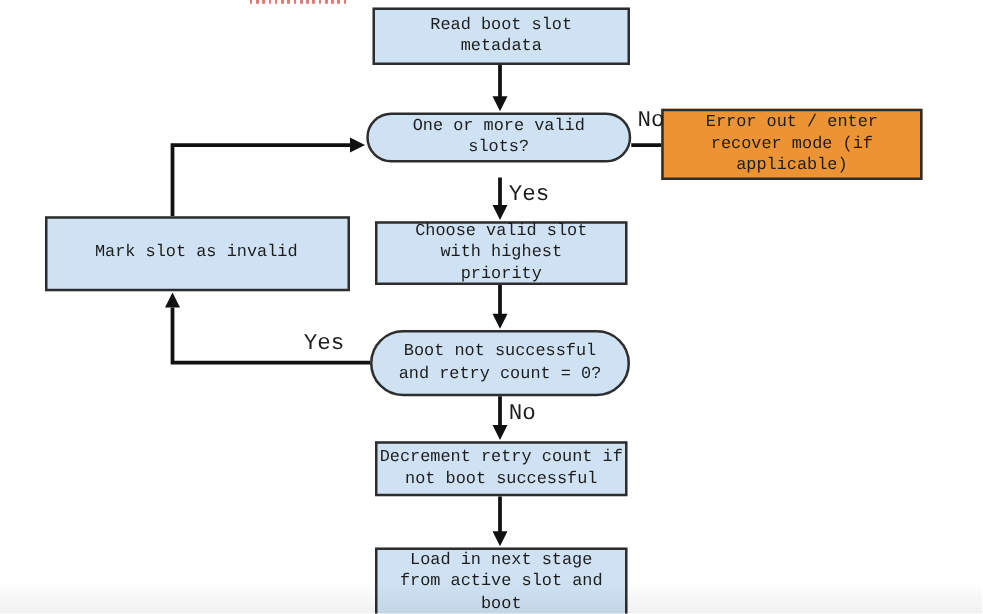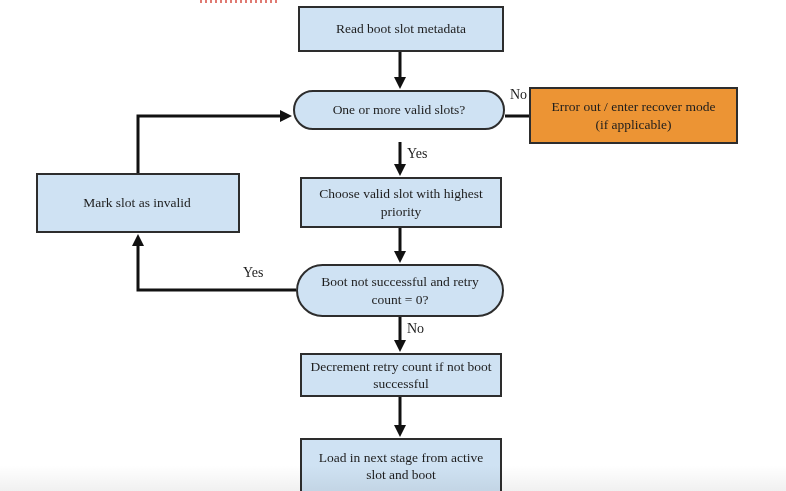--- a/index.html
+++ b/index.html
@@ -1,38 +1,38 @@
 <!DOCTYPE html>
 <html style="--node-fill-blue: #cfe2f3; --node-fill-orange: #ec9434; --node-border: #2d2d2d; --arrow-color: #111111; --text-color: #1d1d1d; --dotted-color: #e07a72;"><head>
 <meta charset="utf-8">
 <style>
   html,body{margin:0;padding:0;background:#fff;}
   .canvas{
     position:relative;
     width:786px;height:491px;
     overflow:hidden;
     background:#fff;
-    font-family:Liberation Serif, serif;
+    font-family:Liberation Mono, monospace;
   }
   .node{
     position:absolute;
     box-sizing:border-box;
     background:var(--node-fill-blue,#cfe2f3);
     border:2px solid var(--node-border,#2d2d2d);
     display:flex;align-items:center;justify-content:center;
     text-align:center;
     font-size:13.5px;line-height:1.28;
     color:var(--text-color,#1d1d1d);
     padding:0 14px;
   }
   .node.decision{border-radius:27px;}
   .node.orange{background:var(--node-fill-orange,#ec9434);}
   .edge-label{
     position:absolute;
-    font-size:14px;
+    font-size:18px;
     color:var(--text-color,#1d1d1d);
     white-space:nowrap;
   }
   .edges{position:absolute;left:0;top:0;width:786px;height:491px;}
   .edges path{stroke:var(--arrow-color,#111111);stroke-width:3;fill:none;}
   .edges polygon{fill:var(--arrow-color,#111111);}
   .dotted-line{
     position:absolute;left:200px;top:0;width:78px;height:3px;
     background:repeating-linear-gradient(90deg,
       var(--dotted-color,#e07a72) 0 2px, transparent 2px 5px);
@@ -86,21 +86,21 @@
   </svg>
 
   <div class="node process" style="left:298px;top:6px;width:206px;height:46px;">Read boot slot metadata</div>
 
   <div class="node decision" style="left:293px;top:90px;width:212px;height:40px;">One or more valid slots?</div>
 
   <div class="node process orange" style="left:529px;top:87px;width:209px;height:57px;">Error out / enter recover mode (if applicable)</div>
 
   <div class="node process" style="left:300px;top:177px;width:202px;height:51px;">Choose valid slot with highest priority</div>
 
-  <div class="node process" style="left:36px;top:173px;width:204px;height:60px;padding-left:12px;">Mark slot as invalid</div>
+  <div class="node process" style="left:36px;top:173px;width:244px;height:60px;padding-left:12px;">Mark slot as invalid</div>
 
   <div class="node decision" style="left:296px;top:264px;width:208px;height:53px;padding:16px 18px;">Boot not successful and retry count = 0?</div>
 
   <div class="node process" style="left:300px;top:353px;width:202px;height:44px;padding:0 0;">Decrement retry count if not boot successful</div>
 
   <div class="node process" style="left:300px;top:438px;width:202px;height:56px;">Load in next stage from active slot and boot</div>
 
   <div class="edge-label" style="left:510px;top:87px;">No</div>
 
   <div class="edge-label" style="left:407px;top:146px;">Yes</div>

